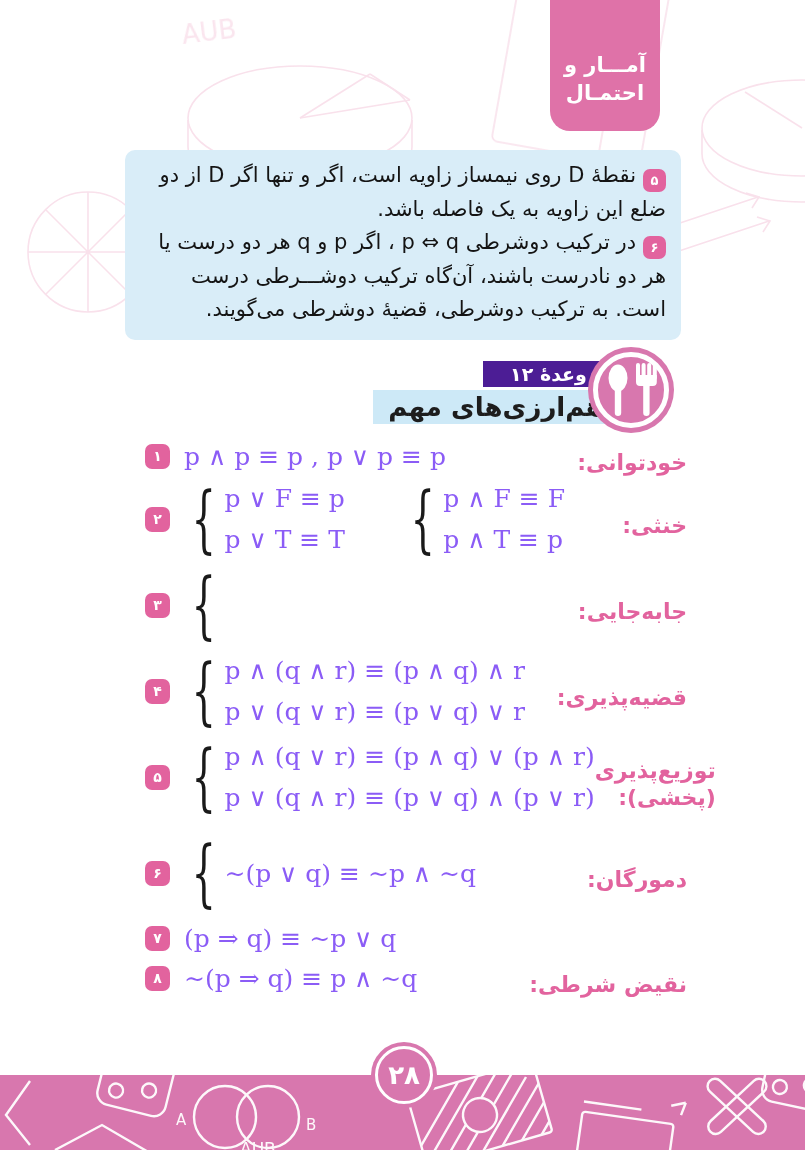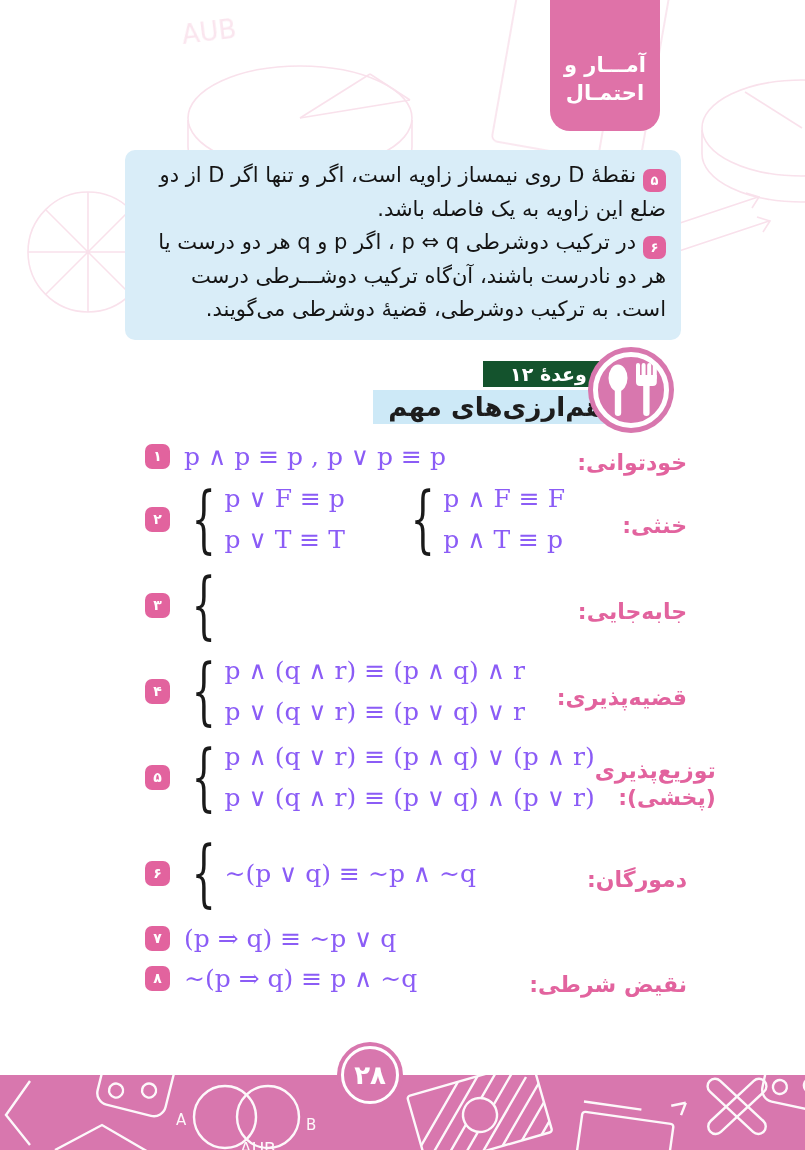--- a/index.html
+++ b/index.html
@@ -25,21 +25,21 @@
     padding:9px 15px;direction:rtl;z-index:2;
   }
   .note-item{font-size:21px;line-height:33.5px;color:#141414;}
   .nbadge{
     display:inline-flex;width:23px;height:23px;border-radius:7px;background:#e2639e;
     color:#fff;font-size:13px;font-weight:bold;align-items:center;justify-content:center;
     margin-left:7px;vertical-align:-3px;
   }
   
   .meal-strip{
-    position:absolute;left:483px;top:361px;width:135px;height:26px;background:#14532d;
+    position:absolute;left:483px;top:361px;width:135px;height:26px;background:#4c1d95;
     display:flex;align-items:center;justify-content:center;z-index:1;
     padding-right:4px;box-sizing:border-box;
   }
   .meal-strip span{color:#fff;font-weight:bold;font-size:19px;direction:rtl;white-space:nowrap;}
   .title-strip{
     position:absolute;left:373px;top:390px;width:246px;height:34px;background:#cde9f7;
     display:flex;align-items:center;justify-content:center;z-index:1;
   }
   .title-strip span{color:#1d1d1d;font-weight:bold;font-size:26px;direction:rtl;white-space:nowrap;}
   .meal-icon{position:absolute;left:588px;top:347px;width:86px;height:86px;z-index:4;}
@@ -68,21 +68,21 @@
   .glines > .formula{line-height:41px;height:41px;}
   .rlabel{
     margin-left:auto;direction:rtl;text-align:right;color:#e2639e;font-weight:bold;
     font-size:22px;line-height:27px;white-space:nowrap;margin-top:13px;
   }
   
   .footer-band{
     position:absolute;left:0;top:1075px;width:805px;height:75px;background:#d877ae;overflow:hidden;z-index:1;
   }
   .page-circle{
-    position:absolute;left:337px;top:1042px;width:66px;height:66px;border-radius:50%;
+    position:absolute;left:371px;top:1042px;width:66px;height:66px;border-radius:50%;
     background:#d877ae;z-index:2;display:flex;align-items:center;justify-content:center;
   }
   .page-circle .ring{position:absolute;inset:4px;border:3.5px solid #fff;border-radius:50%;}
   .page-circle span{position:relative;color:#fff;font-weight:bold;font-size:26px;line-height:1;}
 </style>
 </head>
 <body>
 
 <div class="page">
 

